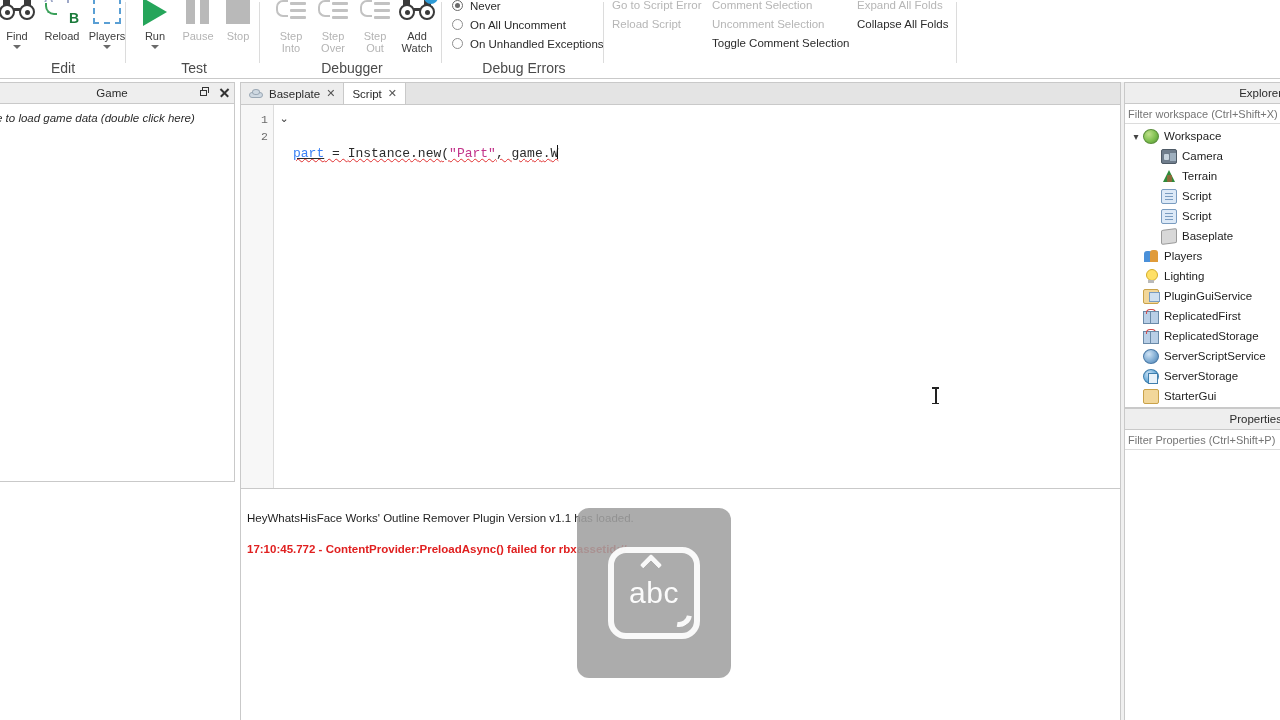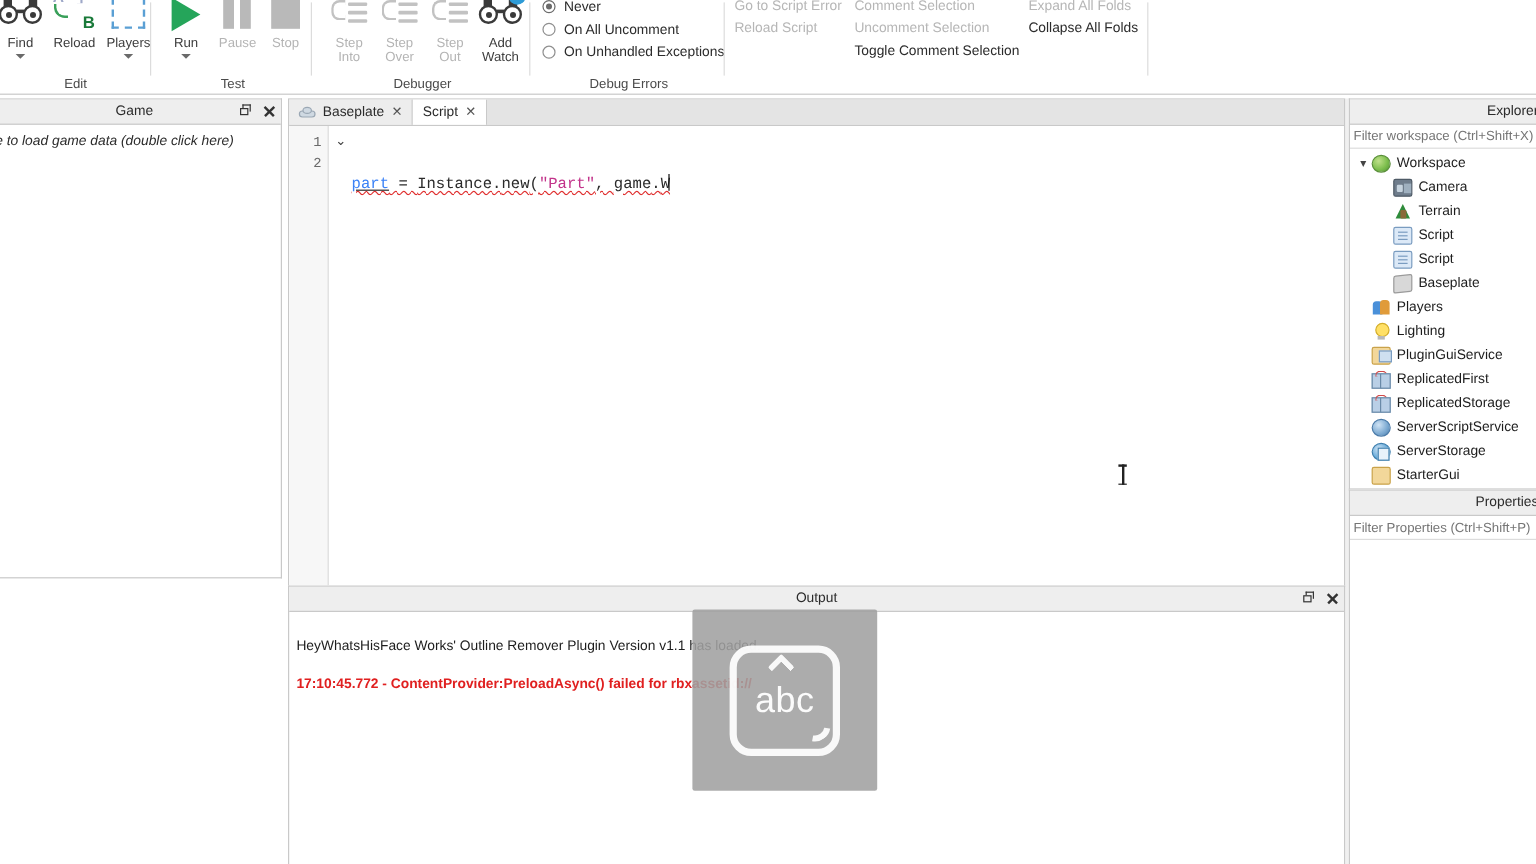--- a/index.html
+++ b/index.html
@@ -22,21 +22,21 @@
   }
   .ribbon-group {
     position: absolute; top: 0; height: 79px;
   }
   .ribbon-group.bordered::after {
     content: ""; position: absolute; right: 0; top: 2px; bottom: 16px;
     width: 1px; background: #dcdcdc;
   }
   .grp-label {
     position: absolute; bottom: 3px; left: 0; right: 0;
-    text-align: center; font-size: 11px; color: #4a4a4a;
+    text-align: center; font-size: 14px; color: #4a4a4a;
   }
   .rbtn {
     position: absolute; top: -4px; width: 54px;
     text-align: center; cursor: default;
   }
   .rbtn .lbl { font-size: 11px; color: #3d3d3d; line-height: 12px; display:block; }
   .rbtn.dim .lbl { color: #b4b4b4; }
   .rbtn .ico { display: block; height: 32px; margin: 0 auto 2px; position: relative; }
   .caretdn {
     display:block; width:0; height:0; margin: 3px auto 0;
@@ -291,24 +291,24 @@
   .ti-startergui { background:#f2d79a; border:1px solid #c9a24a; border-radius:2px; }
 
   
   .properties {
     position: absolute; left: 1124px; top: 408px; width: 166px; height: 312px;
     background: #fff; border: 1px solid #c9c9c9; border-right: none; border-bottom: none;
   }
 
   
   .ime-overlay {
-    position: absolute; left: 577px; top: 508px; width: 154px; height: 151px;
+    position: absolute; left: 577px; top: 508px; width: 154px; height: 170px;
     background: rgba(160,160,160,0.88);
     display:flex; align-items:center; justify-content:center;
-    border-radius: 2px;
+    border-radius: 12px;
   }
   .ime-key {
     width: 92px; height: 92px; border: 6px solid rgba(255,255,255,0.92);
     border-radius: 18px; position: relative;
     display:flex; align-items:center; justify-content:center;
   }
   .ime-key .abc {
     font-size: 30px; color: rgba(255,255,255,0.95);
     font-family: "Liberation Sans", sans-serif; letter-spacing: 0.5px;
   }
@@ -519,30 +519,20 @@
         <div><span class="sq-underline"><span class="tok-local">part</span><span class="tok-punct"> = </span><span class="tok-ident">Instance</span><span class="tok-punct">.</span><span class="tok-ident">new</span><span class="tok-punct">(</span><span class="tok-str">"Part"</span><span class="tok-punct">, </span><span class="tok-ident">game</span><span class="tok-punct">.</span><span class="tok-ident">W</span></span><span class="caret"></span></div>
         <div></div>
       </div>
       <div class="mouse-ibeam">
           <span></span>
         </div>
     </div>
   </div>
 
   <div class="output-panel">
-    <div class="panel-title">
-      <span class="ttl">Output</span>
-      <span class="panel-btns">
-        <span class="pbtn ic-restore">
-            <span class="r2"></span>
-            <span class="r1"></span>
-          </span>
-        <span class="pbtn ic-close"></span>
-      </span>
-    </div>
     <div class="out-body">
       <div class="out-line info">HeyWhatsHisFace Works' Outline Remover Plugin Version v1.1 has loaded.</div>
       <div class="out-line error">17:10:45.772 - ContentProvider:PreloadAsync() failed for rbxassetid://</div>
     </div>
   </div>
 
   <div class="explorer">
     <div class="panel-title right">
       <span class="ttl">Explorer</span>
     </div>

